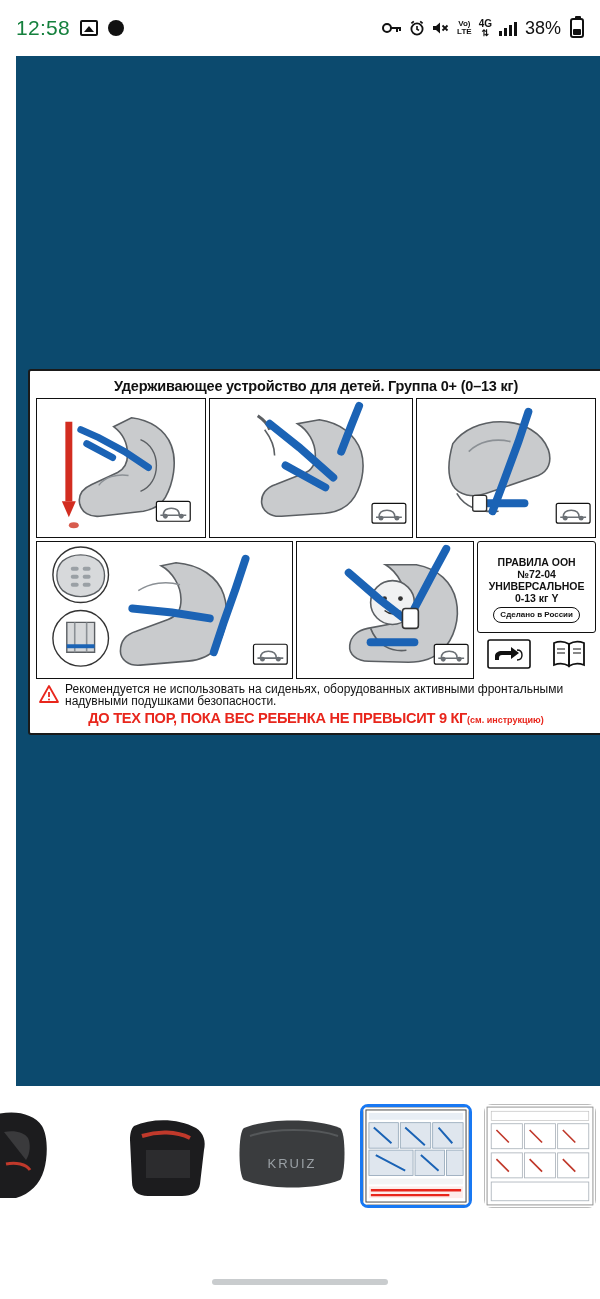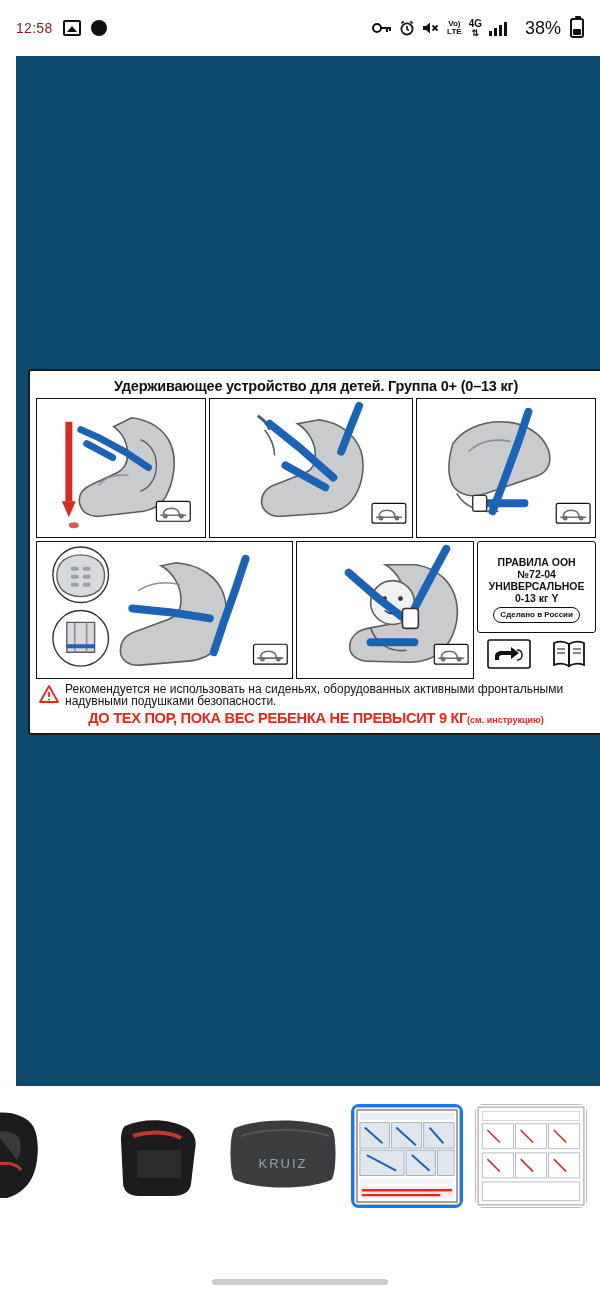--- a/index.html
+++ b/index.html
@@ -27,22 +27,22 @@
     justify-content: space-between;
     padding: 0 16px;
     box-sizing: border-box;
   }
   .status-left {
     display: flex;
     align-items: center;
     gap: 10px;
   }
   .status-clock {
-    font-size: 14px;
-    color: #7f1d1d;
+    font-size: 21px;
+    color: #15803d;
     letter-spacing: .3px;
   }
   .sb-icon {
     display: inline-block;
     color: #111;
   }
   .icon-photo {
     width: 18px; height: 16px;
     border: 2px solid #111;
     border-radius: 2px;
@@ -73,21 +73,21 @@
   .tiny-stack {
     display: flex;
     flex-direction: column;
     align-items: center;
     line-height: 1;
     font-size: 8px;
     font-weight: bold;
   }
   .battery-pct {
     font-size: 18px;
-    margin-left: 11px;
+    margin-left: 1px;
   }
   .battery-shell {
     width: 14px; height: 20px;
     border: 2px solid #111;
     border-radius: 3px;
     position: relative;
     box-sizing: border-box;
     margin-left: 2px;
   }
   .battery-shell::before {
@@ -246,21 +246,21 @@
   
   .thumb-strip {
     position: absolute;
     left: 0;
     top: 1100px;
     width: 549px;
     height: 112px;
     display: flex;
     align-items: center;
     gap: 12px;
-    padding-left: 7px;
+    padding-left: 16px;
     box-sizing: border-box;
   }
   .thumb {
     flex: none;
     width: 112px;
     height: 104px;
     border-radius: 8px;
     overflow: hidden;
     background: #fff;
     position: relative;

